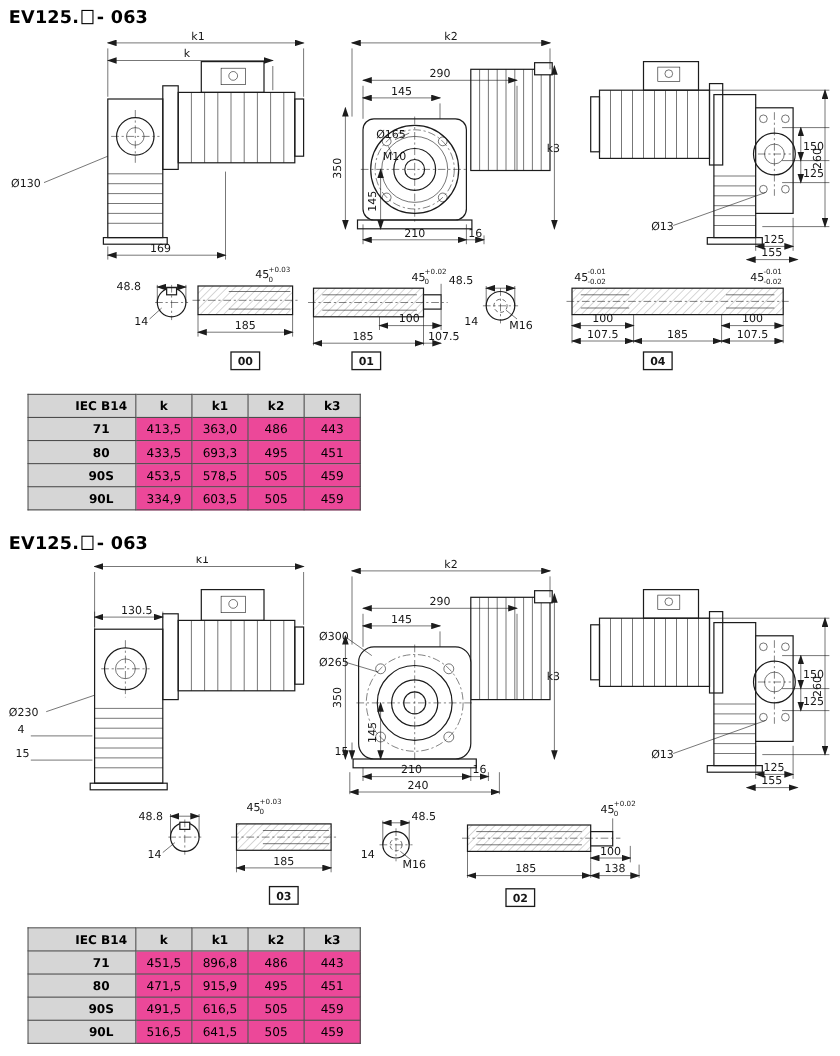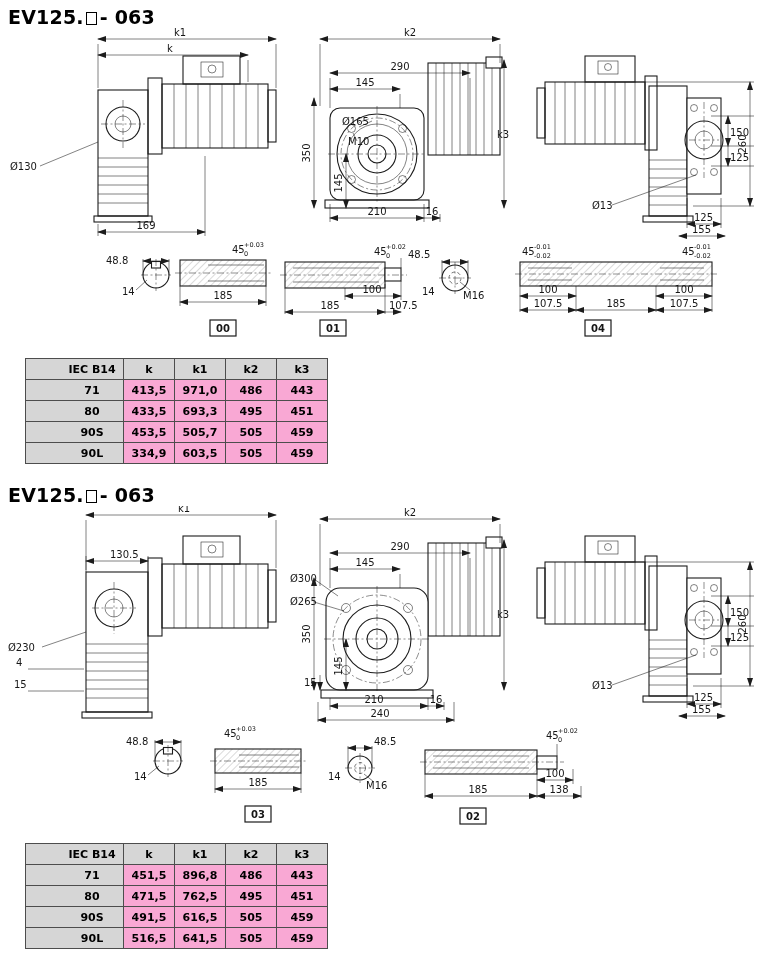--- a/index.html
+++ b/index.html
@@ -1,35 +1,35 @@
 <!DOCTYPE html>
 <html><head>
 <meta charset="utf-8">
 <style>
   html,body{margin:0;padding:0;background:#fff;}
   .page{position:relative;width:764px;height:960px;background:#fff;overflow:hidden;
         font-family:"DejaVu Sans",sans-serif;color:#000;}
-  .sec-title{position:absolute;font-size:19px;font-weight:bold;letter-spacing:.2px;}
+  .sec-title{position:absolute;font-size:16px;font-weight:bold;letter-spacing:.2px;}
   .sq{display:inline-block;width:9px;height:11px;border:1.7px solid #000;margin:0 3px 0 2px;vertical-align:-1px;}
   svg{position:absolute;}
   svg text{font-family:"DejaVu Sans",sans-serif;font-size:10px;fill:#161616;}
   text.ds{font-size:6.5px;}
   text.tagt{font-size:10px;font-weight:bold;}
   .ln{fill:none;stroke:#1c1c1c;stroke-width:1.1;}
   .lnf{fill:#fff;stroke:#1c1c1c;stroke-width:1.1;}
   .thin{fill:none;stroke:#1c1c1c;stroke-width:.55;}
   .dim{fill:none;stroke:#1c1c1c;stroke-width:.55;}
   .cl{fill:none;stroke:#1c1c1c;stroke-width:.5;stroke-dasharray:7 2.5 2 2.5;}
   .dsh{fill:none;stroke:#1c1c1c;stroke-width:.6;stroke-dasharray:3.5 2.5;}
   .hatchrect{stroke:#1c1c1c;stroke-width:1.1;}
   .tag{fill:#fff;stroke:#1c1c1c;stroke-width:1.2;}
   .dim-table{position:absolute;border-collapse:collapse;font-size:11px;}
   .dim-table th,.dim-table td{border:1px solid #4d4d4d;text-align:center;padding:1px 5px;height:18px;}
   .dim-table th{background:#d6d6d6;font-weight:bold;}
-  .dim-table td{background:#f9a8d4;min-width:40px;font-weight:bold;}
+  .dim-table td{background:#ec4899;min-width:40px;}
   .dim-table tr > :first-child{min-width:52px;padding-left:40px;}
 </style>
 </head>
 <body>
 
 <div class="page">
 
   <div class="sec-title" style="left:8px;top:6px">
     <span>EV125.</span><span class="sq"></span><span>- 063</span>
   </div>
@@ -233,35 +233,35 @@
         <th>k</th>
         <th>k1</th>
         <th>k2</th>
         <th>k3</th>
       </tr>
     </thead>
     <tbody>
       <tr>
         <th>71</th>
         <td>413,5</td>
-        <td>971,0</td>
+        <td>363,0</td>
         <td>486</td>
         <td>443</td>
       </tr>
       <tr>
         <th>80</th>
         <td>433,5</td>
         <td>693,3</td>
         <td>495</td>
         <td>451</td>
       </tr>
       <tr>
         <th>90S</th>
         <td>453,5</td>
-        <td>505,7</td>
+        <td>578,5</td>
         <td>505</td>
         <td>459</td>
       </tr>
       <tr>
         <th>90L</th>
         <td>334,9</td>
         <td>603,5</td>
         <td>505</td>
         <td>459</td>
       </tr>
@@ -458,21 +458,21 @@
       <tr>
         <th>71</th>
         <td>451,5</td>
         <td>896,8</td>
         <td>486</td>
         <td>443</td>
       </tr>
       <tr>
         <th>80</th>
         <td>471,5</td>
-        <td>762,5</td>
+        <td>915,9</td>
         <td>495</td>
         <td>451</td>
       </tr>
       <tr>
         <th>90S</th>
         <td>491,5</td>
         <td>616,5</td>
         <td>505</td>
         <td>459</td>
       </tr>

